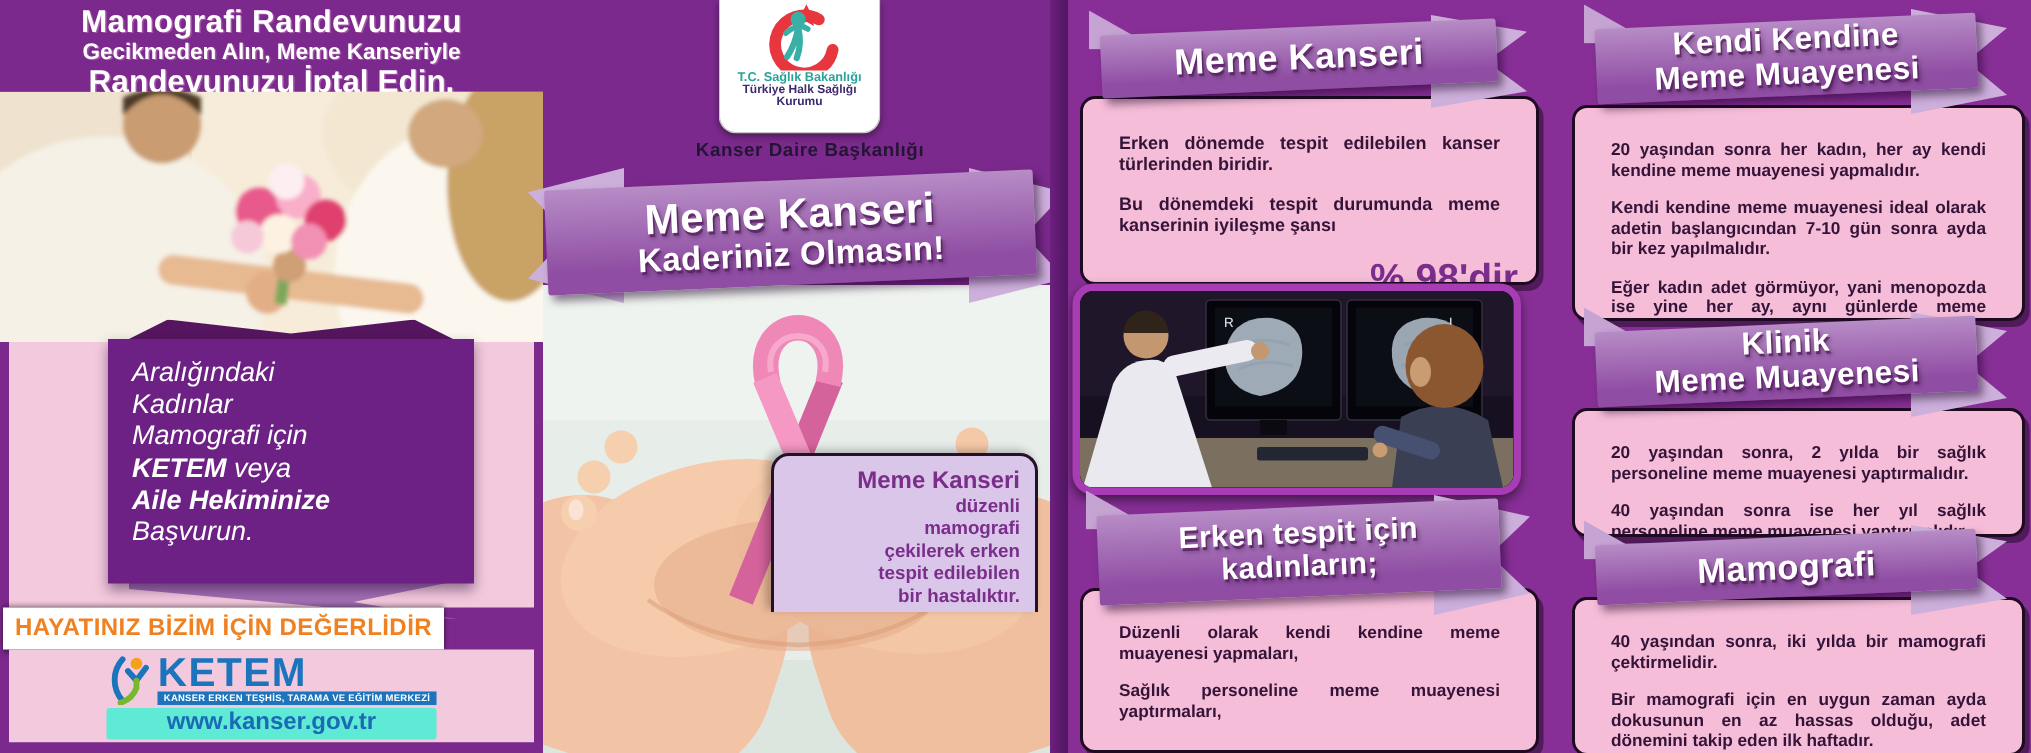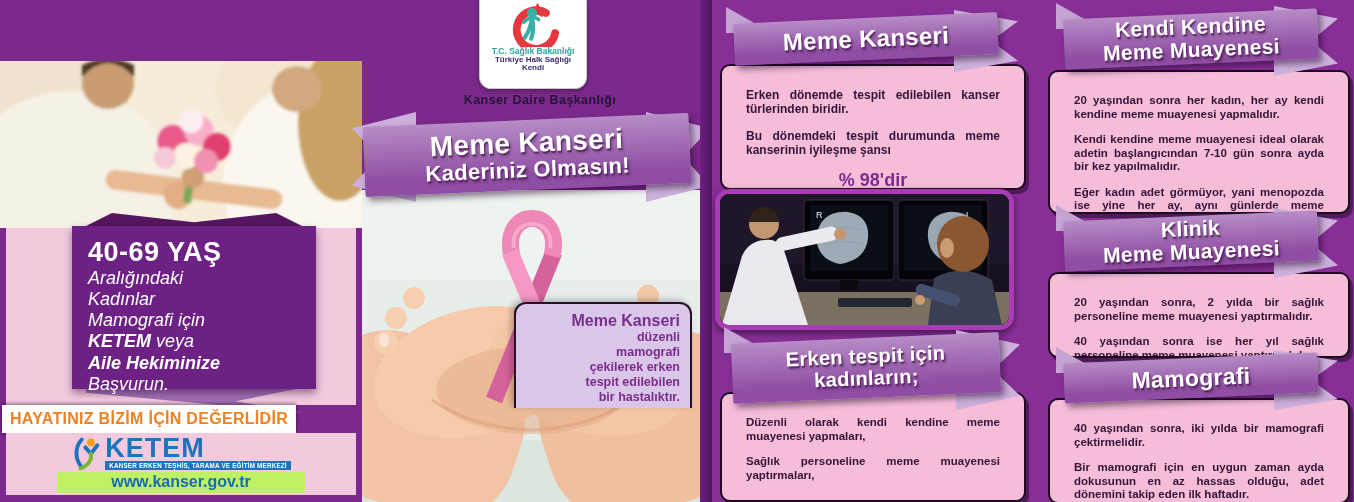--- a/index.html
+++ b/index.html
@@ -28,21 +28,21 @@
     display:flex;align-items:center;justify-content:center;
     box-shadow:0 -2px 3px rgba(0,0,0,.35),0 2px 3px rgba(0,0,0,.35);}
   .value-band span{color:#f08122;font-weight:bold;font-size:16px;letter-spacing:.3px;}
   .left-bottom{position:absolute;top:433px;left:6px;width:350px;height:62px;background:#f3c9de;text-align:center;}
   .ketem-row{display:flex;justify-content:center;align-items:flex-start;gap:4px;margin-top:3px;}
   .ketem-icon{width:30px;height:34px;}
   .ketem-txt{display:flex;flex-direction:column;align-items:flex-start;}
   .ketem-name{font-size:27px;font-weight:bold;color:#1b74bc;letter-spacing:1px;line-height:.9;}
   .ketem-tagline{background:#1b74bc;color:#fff;font-size:6.3px;font-weight:bold;
     padding:1px 4px;letter-spacing:.2px;margin-top:1px;}
-  .site-band{width:248px;margin:2px auto 0;background:#bef264;border-radius:2px;
+  .site-band{width:220px;margin:2px auto 0;background:#5eead4;border-radius:2px;
     font-size:16px;font-weight:bold;color:#1a6ab5;padding:1px 0 2px;}
   .panel-left::after{content:"";position:absolute;bottom:0;left:0;right:0;height:7px;background:#7b298c;}
 
   
   .panel-mid{position:absolute;left:362px;top:0;width:338px;height:408px;background:#7b298c;}
   .mid-photo{position:absolute;top:190px;left:0;width:338px;height:312px;overflow:hidden;}
   .ministry-box{position:absolute;left:117px;top:0;width:106px;height:88px;background:#fff;
     border:1px solid #c9c9c9;border-top:none;border-radius:0 0 12px 12px;
     box-shadow:0 2px 4px rgba(0,0,0,.35);text-align:center;z-index:3;}
   .ministry-box svg{display:block;margin:1px auto 0;}
@@ -72,21 +72,21 @@
     border-radius:2px;box-shadow:3px 4px 6px rgba(25,0,35,.5);
     display:flex;flex-direction:column;justify-content:center;align-items:center;}
   .rib .band span{display:block;color:#fff;font-weight:bold;line-height:1.08;
     letter-spacing:.3px;text-shadow:1px 2px 0 rgba(90,30,100,.8),2px 3px 3px rgba(0,0,0,.3);}
 
   
   .pink-box{position:absolute;background:#f6bdd8;border:2px solid #1e0b22;border-radius:10px;
     box-shadow:3px 4px 0 rgba(25,5,30,.5);padding:10px 12px;color:#331438;overflow:hidden;z-index:1;}
   .pink-box p{margin:12px;font-size:12px;font-weight:bold;line-height:1.2;text-align:justify;}
   .pink-box p + p{margin-top:9px;}
-  .pink-box .value{text-align:center;font-size:18px;font-weight:bold;color:#7b2d8b;margin-top:5px;}
+  .pink-box .value{text-align:right;font-size:26px;font-weight:bold;color:#7b2d8b;margin-top:5px;}
   .pink-box.tight p{font-size:11.5px;line-height:1.18;}
 
   
   .panel-right{position:absolute;left:712px;top:0;width:642px;height:502px;background:#882f97;}
   .h-meme{left:22px;top:14px;width:272px;height:54px;}   .h-meme .band span{font-size:24px;}
   .b-meme{left:8px;top:64px;width:278px;height:102px;}
   .photo-frame{position:absolute;left:3px;top:189px;width:289px;height:131px;
     border:5px solid #a83cb5;border-radius:14px;background:#171021;overflow:hidden;
     box-shadow:0 3px 7px rgba(0,0,0,.5);z-index:2;}
   .h-erken{left:20px;top:334px;width:276px;height:72px;} .h-erken .band span{font-size:20px;}
@@ -101,20 +101,25 @@
   .slogan-rib{left:2px;top:116px;width:334px;height:82px;}
   .slogan-rib .band span.s1{font-size:28px;}
   .slogan-rib .band span.s2{font-size:22px;}
 </style>
 </head>
 <body>
 
 <div class="poster">
 
   <section class="panel-left">
+    <div class="headline">
+      <div class="h1">Mamografi Randevunuzu</div>
+      <div class="h2">Gecikmeden Alın, Meme Kanseriyle</div>
+      <div class="h3">Randevunuzu İptal Edin.</div>
+    </div>
 
     <div class="couple-photo">
       <svg viewBox="0 0 362 167" width="100%" height="100%" preserveAspectRatio="none">
         <defs>
             <filter id="soft">
               <feGaussianBlur stdDeviation="1.4"></feGaussianBlur>
             </filter>
           </defs>
         <rect width="362" height="167" fill="#efe2cf"></rect>
         <rect x="128" width="124" height="167" fill="#f6ecd9"></rect>
@@ -142,21 +147,20 @@
         </g>
       </svg>
     </div>
 
     <div class="left-pink"></div>
 
     <div class="age-ribbon">
       <i class="age-flap"></i>
       <i class="age-tail"></i>
       <div class="age-box">
-        <div class="a1">40-69 YAŞ</div>
         <div class="a2">Aralığındaki</div>
         <div class="a2">Kadınlar</div>
         <div class="a2">Mamografi için</div>
         <div class="a2"><span class="bold">KETEM</span><span> veya</span></div>
         <div class="a2 bold">Aile Hekiminize</div>
         <div class="a2">Başvurun.</div>
       </div>
     </div>
 
     <div class="value-band">
@@ -214,21 +218,21 @@
     <div class="ministry-box">
       <svg width="100" height="46" viewBox="0 0 104 50">
         <path d="M57 2 l2.6 5.4 6 .5 -4.5 4 1.4 5.9 -5.5 -3.1 -5.5 3.1 1.4 -5.9 -4.5 -4 6 -.5 Z" fill="#e8363e"></path>
         <path d="M66 13 A21 21 0 1 0 76 35" fill="none" stroke="#e8363e" stroke-width="8.5" stroke-linecap="round"></path>
         <circle cx="51" cy="13" r="5.5" fill="#38b0a6"></circle>
         <path d="M42 23 Q51 15 58 20" stroke="#38b0a6" stroke-width="4" fill="none" stroke-linecap="round"></path>
         <path d="M51 19 Q49 31 43 40 M51 19 Q54 30 50 41" stroke="#38b0a6" stroke-width="4.5" fill="none" stroke-linecap="round"></path>
       </svg>
       <div class="m1">T.C. Sağlık Bakanlığı</div>
       <div class="m2">Türkiye Halk Sağlığı</div>
-      <div class="m2">Kendi</div>
+      <div class="m2">Kurumu</div>
     </div>
     <div class="dept">Kanser Daire Başkanlığı</div>
 
     <div class="rib slogan-rib">
       <i class="arrow-l"></i>
       <i class="arrow-r"></i>
       <div class="band">
         <span class="s1">Meme Kanseri</span>
         <span class="s2">Kaderiniz Olmasın!</span>
       </div>

